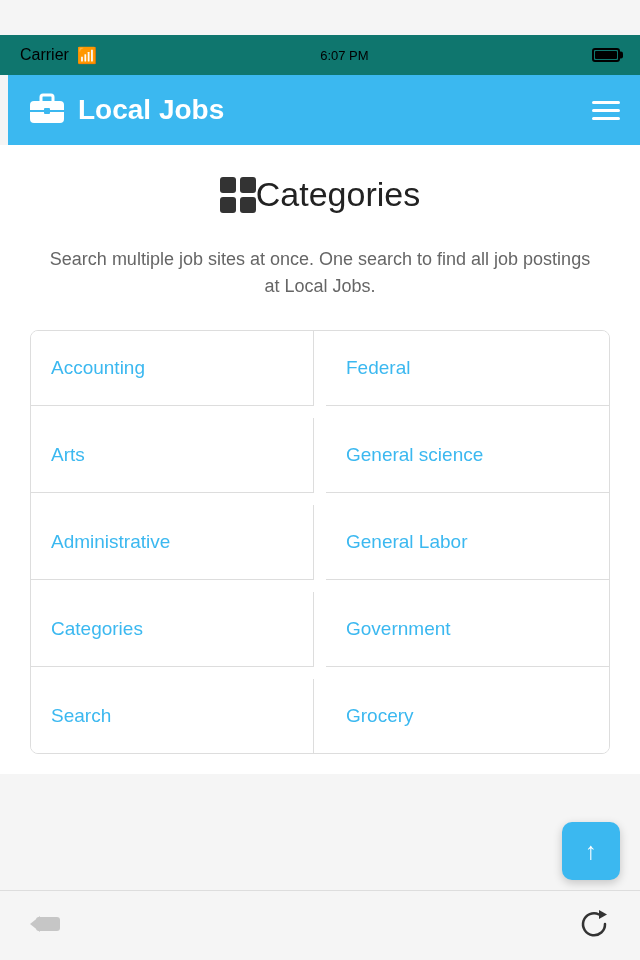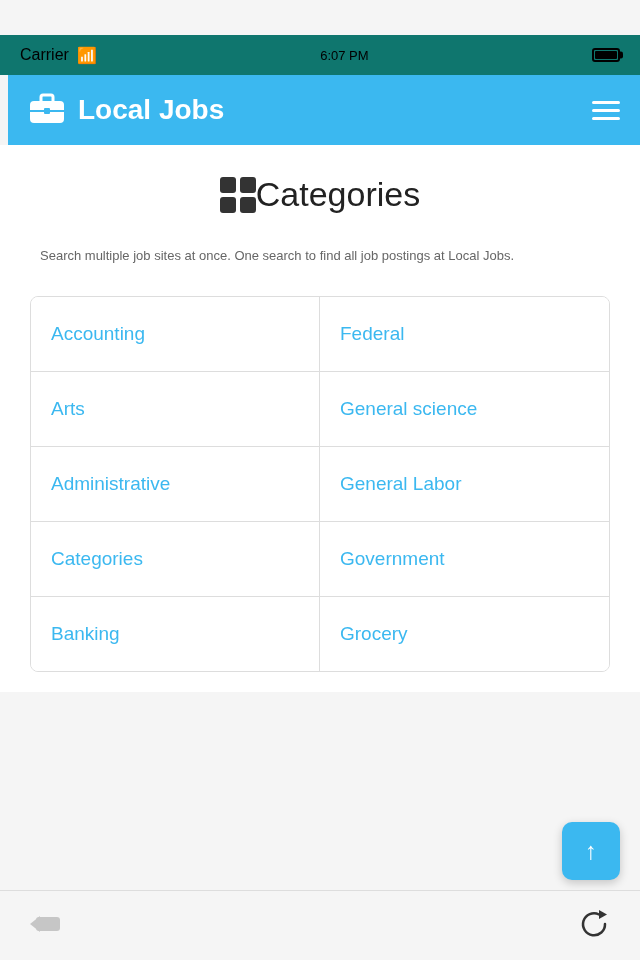--- a/index.html
+++ b/index.html
@@ -106,37 +106,37 @@
       display: block;
     }
 
     .page-title {
       font-size: 34px;
       font-weight: 400;
       color: #222;
     }
 
     .subtitle {
-      text-align: left;
+      text-align: center;
       color: #666;
-      font-size: 13px;
+      font-size: 18px;
       line-height: 1.5;
       margin-bottom: 30px;
       padding: 0 20px;
     }
 
     
     .categories-container {
       padding: 0 10px;
     }
 
     .categories-grid {
       display: grid;
       grid-template-columns: 1fr 1fr;
-      gap: 0;
+      gap: 12px;
       border: 1.5px solid #ddd;
       border-radius: 8px;
       overflow: hidden;
     }
 
     .category-cell {
       padding: 26px 20px;
       border-bottom: 1.5px solid #ddd;
       cursor: pointer;
       background: white;
@@ -247,21 +247,21 @@
   <div class="categories-container">
     <div class="categories-grid" id="categories-grid">
     <div class="category-cell"><span class="category-label">Accounting</span></div>
         <div class="category-cell"><span class="category-label">Federal</span></div>
         <div class="category-cell"><span class="category-label">Arts</span></div>
         <div class="category-cell"><span class="category-label">General science</span></div>
         <div class="category-cell"><span class="category-label">Administrative</span></div>
         <div class="category-cell"><span class="category-label">General Labor</span></div>
         <div class="category-cell"><span class="category-label">Categories</span></div>
         <div class="category-cell"><span class="category-label">Government</span></div>
-        <div class="category-cell"><span class="category-label">Banking</span></div>
+        <div class="category-cell"><span class="category-label">Search</span></div>
         <div class="category-cell"><span class="category-label">Grocery</span></div>
       </div>
   </div>
 </div>
 
 <div class="fab">
   <span class="fab-arrow">↑</span>
 </div>
 
 <div class="bottom-bar">

